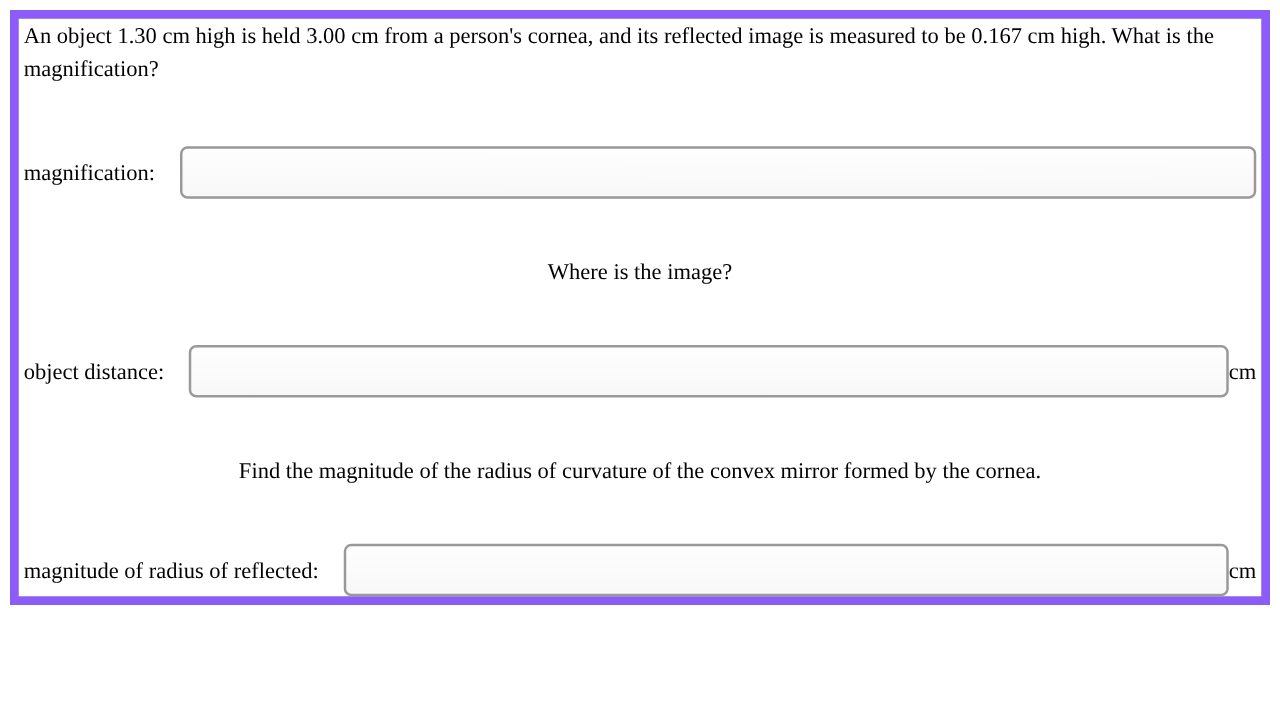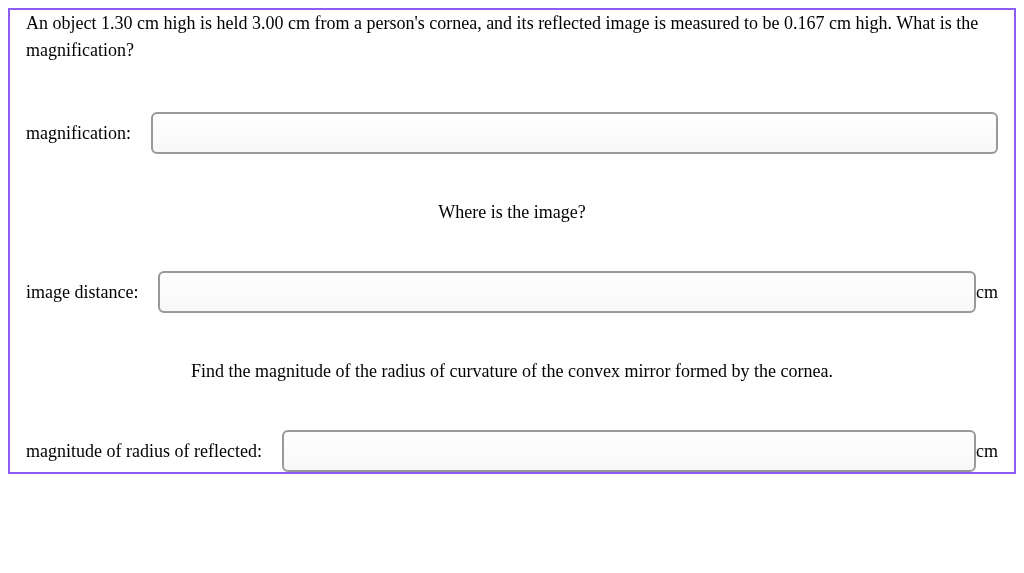--- a/index.html
+++ b/index.html
@@ -9,22 +9,22 @@
     }
     body {
       font-family: Georgia, 'Times New Roman', serif;
       font-size: 18px;
       color: #000;
       background: #fff;
       padding: 8px;
       width: 1024px;
     }
     .container {
-      border: 2px solid #8b5cf6;
-      padding: 0 16px;
+      border: 7px solid #8b5cf6;
+      padding: 0 4px;
     }
     .question-text {
       line-height: 1.5;
       margin-bottom: 48px;
     }
     .input-row {
       display: flex;
       align-items: center;
       margin-bottom: 48px;
     }
@@ -61,21 +61,21 @@
   <p class="question-text">An object 1.30 cm high is held 3.00 cm from a person's cornea, and its reflected image is measured to be 0.167 cm high. What is the magnification?</p>
 
   <div class="input-row">
     <span class="input-label">magnification:</span>
     <input type="text" class="input-field" value="" style="">
   </div>
 
   <p class="sub-question">Where is the image?</p>
 
   <div class="input-row">
-    <span class="input-label">image distance:</span>
+    <span class="input-label">object distance:</span>
     <input type="text" class="input-field" value="" style="">
     <span class="unit-label">cm</span>
   </div>
 
   <p class="sub-question">Find the magnitude of the radius of curvature of the convex mirror formed by the cornea.</p>
 
   <div class="input-row last-row">
     <span class="input-label">magnitude of radius of reflected:</span>
     <input type="text" class="input-field" value="" style="">
     <span class="unit-label">cm</span>

